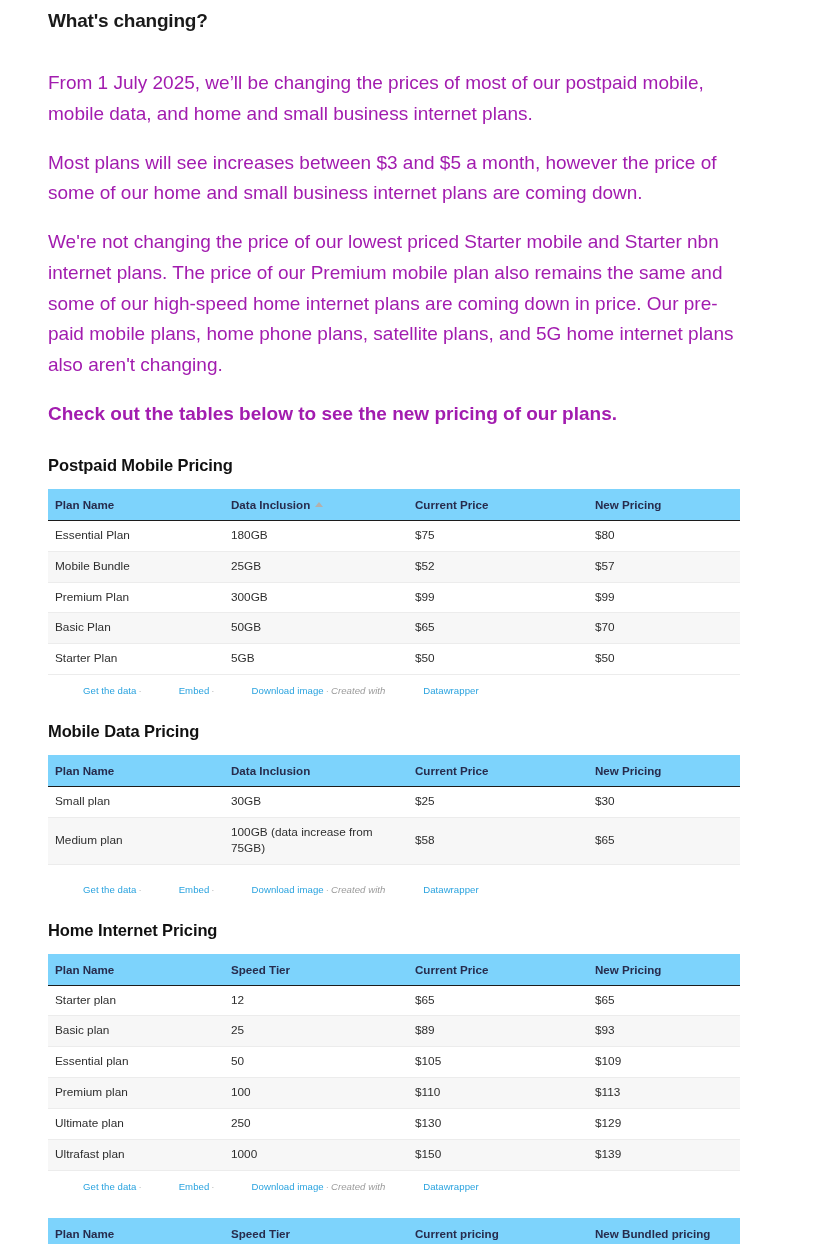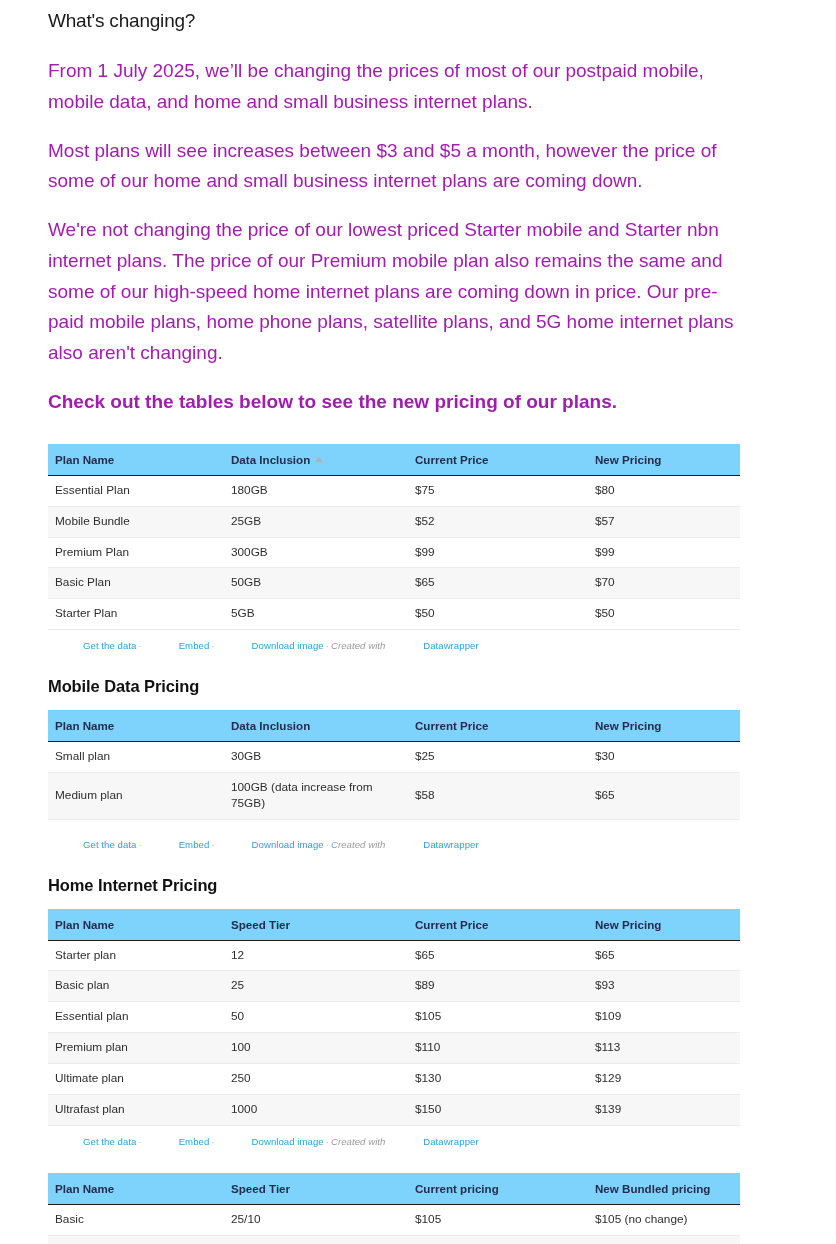--- a/index.html
+++ b/index.html
@@ -7,23 +7,23 @@
     margin: 0; padding: 0;
     width: 836px; height: 1244px;
     background: #ffffff;
     font-family: "Liberation Sans", sans-serif;
     -webkit-font-smoothing: antialiased;
   }
   .page { width: 836px; padding: 0 48px; }
 
   h1.page-title {
     font-size: 19px;
-    font-weight: normal;
+    font-weight: bold;
     color: #1a1a1a;
-    margin: 10px 0 24px 0;
+    margin: 10px 0 36px 0;
     letter-spacing: -0.2px;
   }
   p.body-para {
     font-size: 19px;
     line-height: 1.62;
     color: #a21caf;
     margin: 0 0 18px 0;
     max-width: 690px;
   }
   p.body-para:last-of-type { margin-bottom: 0; font-weight: bold; }
@@ -105,20 +105,21 @@
 
   <div>
     <p class="body-para">From 1 July 2025, we’ll be changing the prices of most of our postpaid mobile, mobile data, and home and small business internet plans.</p>
     <p class="body-para">Most plans will see increases between $3 and $5 a month, however the price of some of our home and small business internet plans are coming down.</p>
     <p class="body-para">We're not changing the price of our lowest priced Starter mobile and Starter nbn internet plans. The price of our Premium mobile plan also remains the same and some of our high-speed home internet plans are coming down in price. Our pre-paid mobile plans, home phone plans, satellite plans, and 5G home internet plans also aren't changing.</p>
     <p class="body-para">Check out the tables below to see the new pricing of our plans.</p>
   </div>
 
   <div id="tables-container">
       <div class="section">
+        <h2 class="section-title">Postpaid Mobile Pricing</h2>
         <table class="dw-table">
           <colgroup>
             <col class="c1">
             <col class="c2">
             <col class="c3">
             <col class="c4">
           </colgroup>
           <thead>
             <tr>
               <th><span>Plan Name</span></th>

